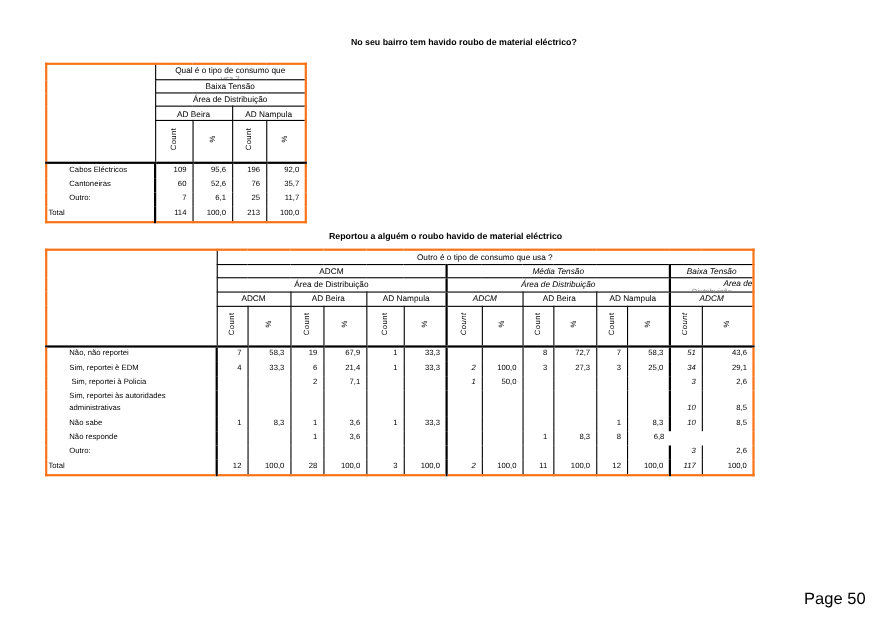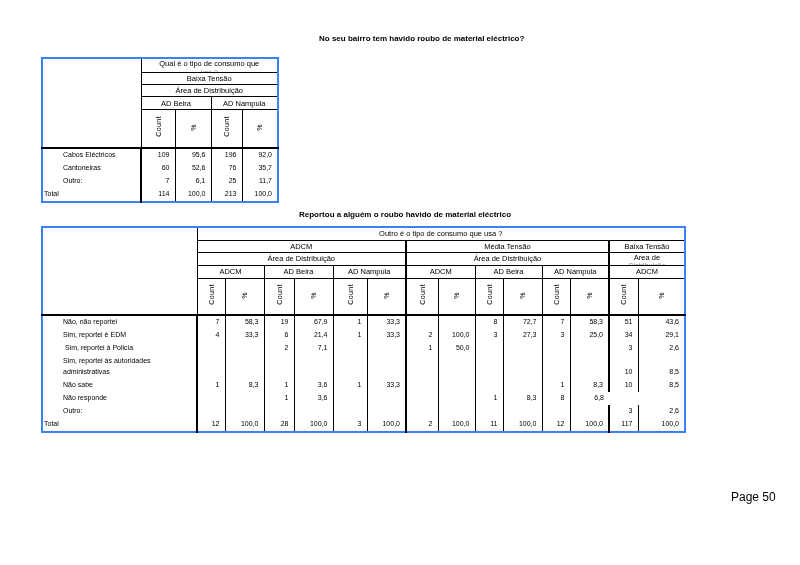--- a/index.html
+++ b/index.html
@@ -5,57 +5,57 @@
   html, body { margin:0; padding:0; }
   body {
     width:800px; height:565px; position:relative; background:#fff;
     font-family:"Liberation Sans", sans-serif; color:#000;
     overflow:hidden;
   }
   .title {
     position:absolute; font-weight:bold; font-size:8px; line-height:9px;
     white-space:nowrap;
   }
-  .pageno { position:absolute; left:731px; top:490px; font-size:12px; }
+  .pageno { position:absolute; left:731px; top:536px; font-size:15px; }
 
   .tblwrap { position:absolute; }
   table {
     border-collapse:collapse; table-layout:fixed;
-    border:2px solid #3b82f6; background:#fff;
+    border:2px solid #f97316; background:#fff;
   }
   td { font-size:7px; line-height:11px; vertical-align:bottom; overflow:hidden; }
 
   
   .hcell {
     border:1px solid #000; text-align:center; vertical-align:middle;
     font-size:7.5px; line-height:9px; padding:0;
   }
   .corner { border:none; border-bottom:2px solid #000; }
   .qmain { display:block; line-height:10px; }
-  .amain { display:block; line-height:9px; }
+  .amain { display:block; line-height:9px;text-align:right; }
   .clipline {
     display:block; height:3px; overflow:hidden; line-height:7px;
     color:#8a8a8a; font-size:7px;
   }
   
   .rotcell { border:1px solid #000; text-align:center; vertical-align:middle; padding:0; }
   .rot {
     display:inline-block; writing-mode:vertical-rl; transform:rotate(180deg);
     font-size:7px; line-height:9px; letter-spacing:0.4px;
   }
   tr.hr-rot td { border-bottom:2px solid #000; }
 
   
   .lbl {
     border-right:2px solid #000; padding:0 1px 2px 20px;
     white-space:pre-wrap; line-height:11px;
   }
   .lbl.flush { padding-left:1px; }
   .num { border-left:1px solid #000; text-align:right; padding:0 5px 2px 0; }
-  .gsep { border-left:2px solid #000; }
+  .gsep { border-left:2px solid #000;font-style:italic; }
 
   
   tr.hr-q { height:13px; }
   tr.hr-g { height:12px; }
   tr.hr-a { height:12px;margin-left:32px; }
   tr.hr-c { height:13px; }
   #t1 tr.hr-rot { height:38px; }
   #t2 tr.hr-rot { height:37px; }
   #t1 tbody tr { height:11px; }
   #t1 tbody tr:last-child { height:12px; }

